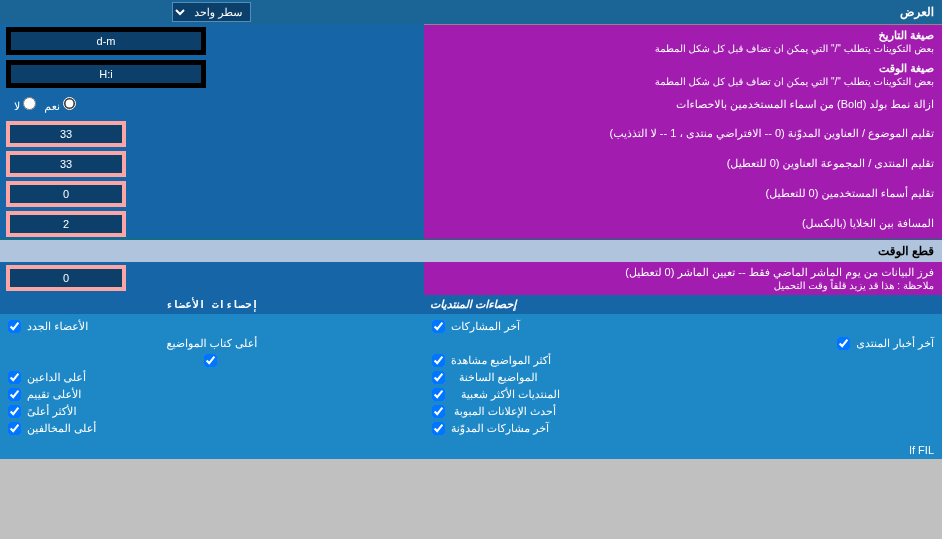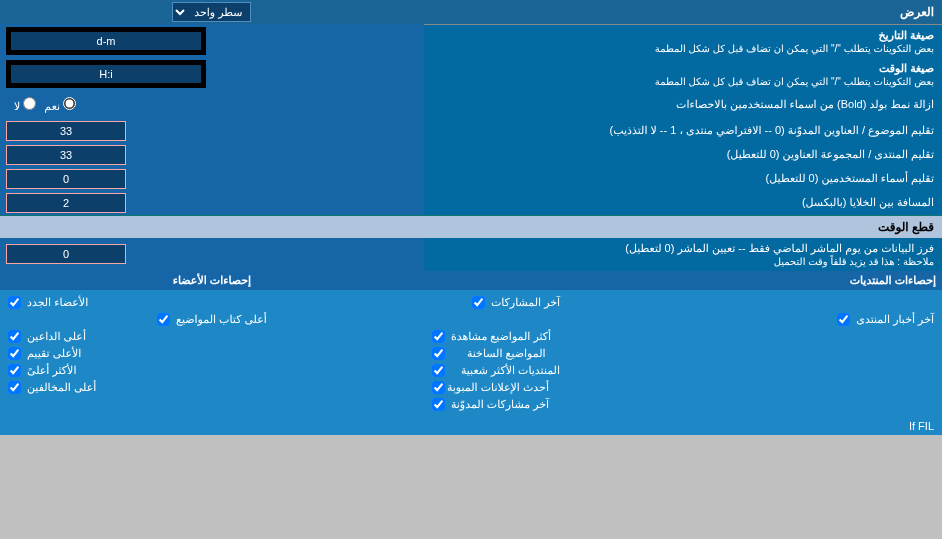--- a/index.html
+++ b/index.html
@@ -16,39 +16,39 @@
     .row-header {
       background: #1a6496;
       color: #fff;
       text-align: right;
       padding: 4px 8px;
       font-weight: bold;
       font-size: 12px;
       border-bottom: 1px solid #888;
     }
     .row-label {
-      background: #0369a1;
+      background: #a21caf;
       color: #fff;
       text-align: right;
       padding: 4px 8px;
       font-size: 11px;
       vertical-align: middle;
       width: 55%;
     }
     .row-input {
       background: #1565a7;
       text-align: left;
       padding: 2px 6px;
       vertical-align: middle;
       width: 45%;
     }
     .input-field {
       background: #0d3f6b;
       color: #fff;
-      border: 1px solid #fca5a5;
+      border: 4px solid #fca5a5;
       padding: 3px 6px;
       font-size: 11px;
       direction: ltr;
       text-align: center;
       width: 120px;
     }
     .section-header {
       background: #b0c4de;
       color: #000;
       text-align: right;
@@ -200,68 +200,68 @@
       <span>فرز البيانات من يوم الماشر الماضي فقط -- تعيين الماشر (0 لتعطيل)</span><br>
       <span style="font-size:10px;">ملاحظة : هذا قد يزيد قلقاً وقت التحميل</span>
     </td>
     <td class="row-input">
       <input type="text" class="input-field" value="0" style="">
     </td>
   </tr>
 
 
   <tr style="background:#1565a7;">
-    <td class="col-header-row" style="width:50%; text-align:right; color:#fff; padding:3px 6px;">
+    <td class="col-header-row" style="width:50%; text-align:left; color:#fff; padding:3px 6px;font-style:italic;">
       <span>إحصاءات المنتديات</span>
     </td>
-    <td class="col-header-row" style="width:50%; color:#fff; padding:3px 23px;">
+    <td class="col-header-row" style="width:50%; color:#fff; padding:3px 23px;font-family:Liberation Mono, monospace;">
       <span>إحصاءات الأعضاء</span>
     </td>
   </tr>
 
   <tr style="background:#1e88c7;">
     <td style="padding:4px 8px; vertical-align:top;">
       <div id="stats-col1-items">
-            <div style="color: rgb(255, 255, 255); font-size: 11px; padding: 2px 0px; display: flex; align-items: center; gap: 4px; justify-content: flex-end; margin-left: 40px;">
+            <div style="color: rgb(255, 255, 255); font-size: 11px; padding: 2px 0px; display: flex; align-items: center; gap: 4px; justify-content: flex-end;">
               <span>آخر المشاركات</span>
               <input type="checkbox" checked="" style="margin-right: 2px;">
             </div>
             <div style="color: rgb(255, 255, 255); font-size: 11px; padding: 2px 0px; display: flex; align-items: center; gap: 4px; justify-content: flex-start;">
               <span>آخر أخبار المنتدى</span>
               <input type="checkbox" checked="" style="margin-right: 2px;">
             </div>
             <div style="color: rgb(255, 255, 255); font-size: 11px; padding: 2px 0px; display: flex; align-items: center; gap: 4px; justify-content: flex-end;">
               <span>أكثر المواضيع مشاهدة</span>
               <input type="checkbox" checked="" style="margin-right: 2px;">
             </div>
-            <div style="color: rgb(255, 255, 255); font-size: 11px; padding: 2px 0px; display: flex; align-items: center; gap: 20px; justify-content: flex-end;">
+            <div style="color: rgb(255, 255, 255); font-size: 11px; padding: 2px 0px; display: flex; align-items: center; gap: 12px; justify-content: flex-end;">
               <span>المواضيع الساخنة</span>
               <input type="checkbox" checked="" style="margin-right: 2px;">
             </div>
             <div style="color: rgb(255, 255, 255); font-size: 11px; padding: 2px 0px; display: flex; align-items: center; gap: 14px; justify-content: flex-end;">
               <span>المنتديات الأكثر شعبية</span>
               <input type="checkbox" checked="" style="margin-right: 2px;">
             </div>
-            <div style="color: rgb(255, 255, 255); font-size: 11px; padding: 2px 0px; display: flex; align-items: flex-start; gap: 0; justify-content: flex-end;">
+            <div style="color: rgb(255, 255, 255); font-size: 11px; padding: 2px 0px; display: flex; align-items: flex-start; gap: 7px; justify-content: flex-end;">
               <span>أحدث الإعلانات المبوبة</span>
               <input type="checkbox" checked="" style="margin-right: 2px;">
             </div>
             <div style="color: rgb(255, 255, 255); font-size: 11px; padding: 2px 0px; display: flex; align-items: center; gap: 4px; justify-content: flex-end;">
               <span>آخر مشاركات المدوّنة</span>
               <input type="checkbox" checked="" style="margin-right: 2px;">
             </div>
           </div>
     </td>
     <td style="padding:4px 8px; vertical-align:top;">
       <div id="stats-col2-items">
             <div style="color: rgb(255, 255, 255); font-size: 11px; padding: 2px 0px; display: flex; align-items: center; gap: 4px; justify-content: flex-end;">
               <span>الأعضاء الجدد</span>
               <input type="checkbox" checked="" style="margin-right: 2px;">
             </div>
-            <div style="color: rgb(255, 255, 255); font-size: 11px; padding: 2px 0px; display: flex; align-items: center; gap: 4px; justify-content: center;">
+            <div style="color: rgb(255, 255, 255); font-size: 11px; padding: 2px 0px; display: flex; align-items: center; gap: 4px; justify-content: center; flex-direction: column;">
               <span>أعلى كتاب المواضيع</span>
               <input type="checkbox" checked="" style="margin-right: 2px;">
             </div>
             <div style="color: rgb(255, 255, 255); font-size: 11px; padding: 2px 0px; display: flex; align-items: center; gap: 4px; justify-content: flex-end;">
               <span>أعلى الداعين</span>
               <input type="checkbox" checked="" style="margin-right: 2px;">
             </div>
             <div style="color: rgb(255, 255, 255); font-size: 11px; padding: 2px 0px; display: flex; align-items: center; gap: 4px; justify-content: flex-end;">
               <span>الأعلى تقييم</span>
               <input type="checkbox" checked="" style="margin-right: 2px;">

